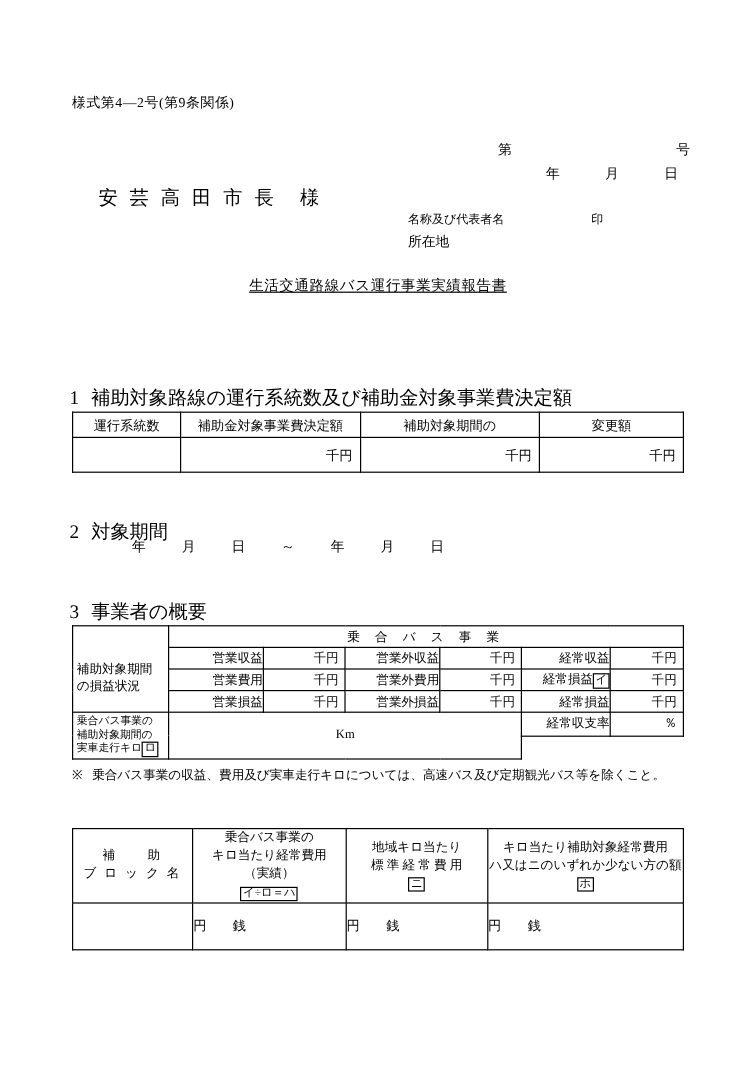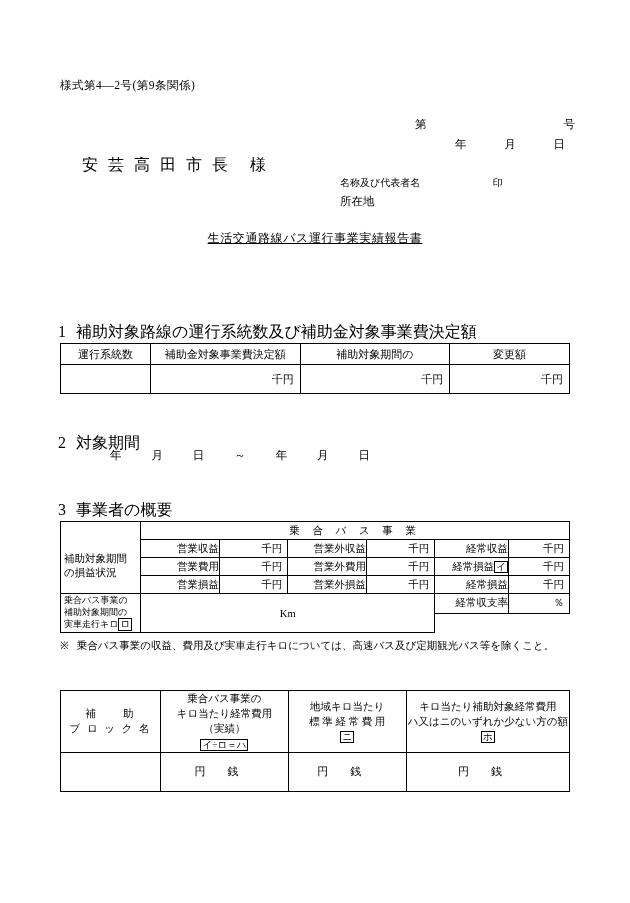--- a/index.html
+++ b/index.html
@@ -103,21 +103,21 @@
   }
   .note {
     left: 60px; top: 638px; font-size: 10.5px; width: 520px;
   }
   .note .mark { margin-right: 8px; }
 
   
   .t4 { left: 60px; top: 690px; width: 510px; }
   .t4 td { height: 20px; }
   .t4 .hcell { height: 58px; line-height: 1.45; font-size: 10.5px; }
-  .t4 .valrow td { height: 38px; text-align: center; padding-right: 16px; }
+  .t4 .valrow td { height: 38px; text-align: left; padding-right: 16px; }
   .spaced { letter-spacing: 2px; }
 </style>
 </head>
 <body>
 
 <div class="page">
 
   <div class="abs form-no">様式第4―2号(第9条関係)</div>
 
   <div class="abs no-line">

